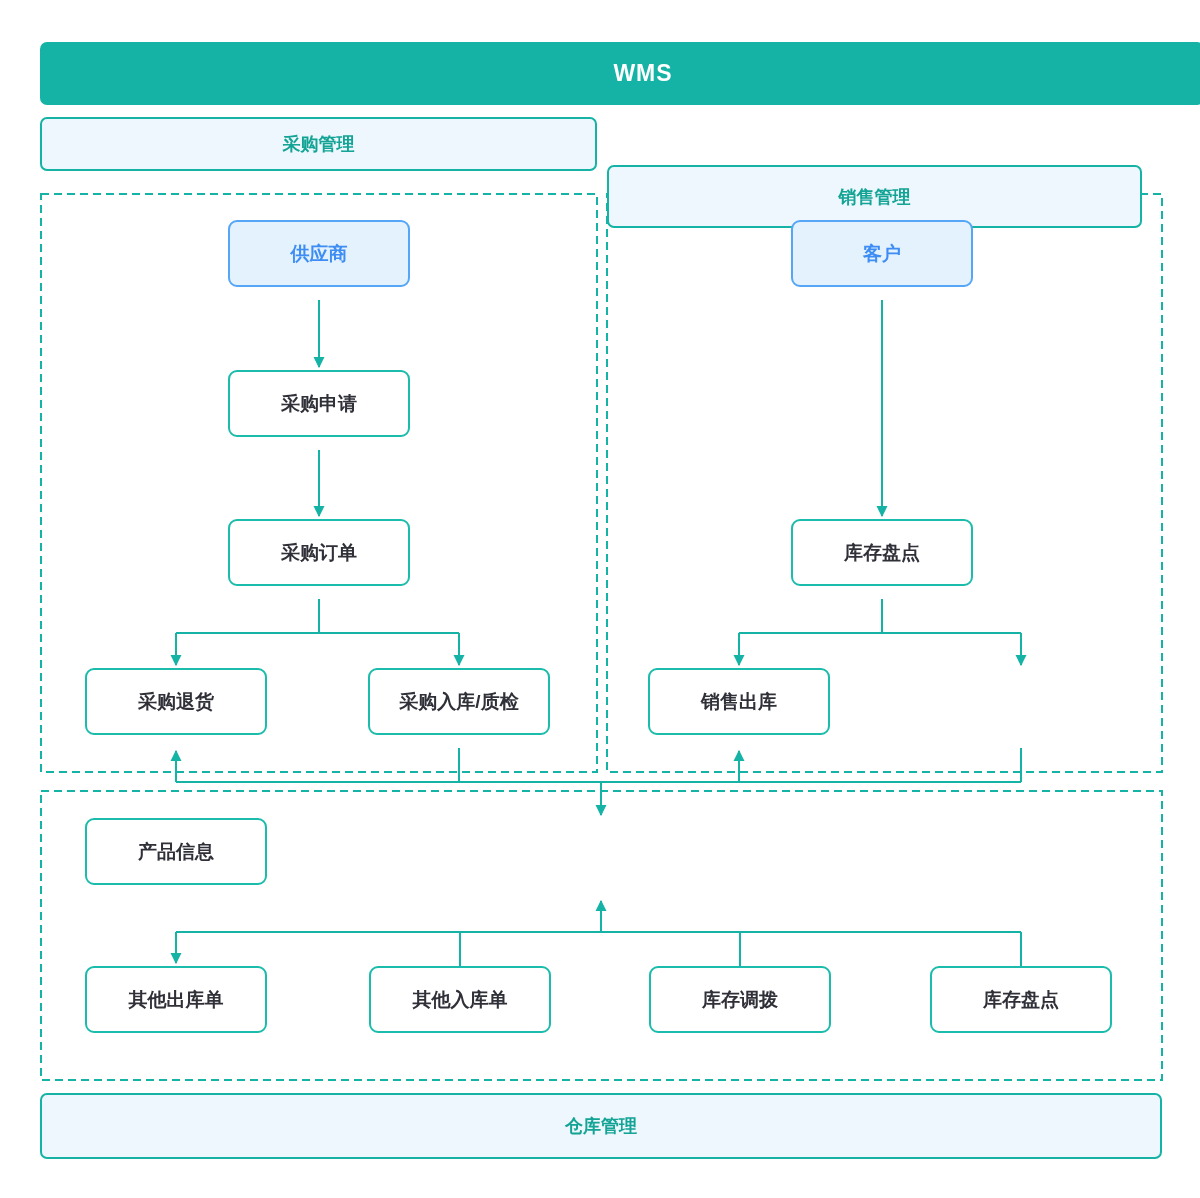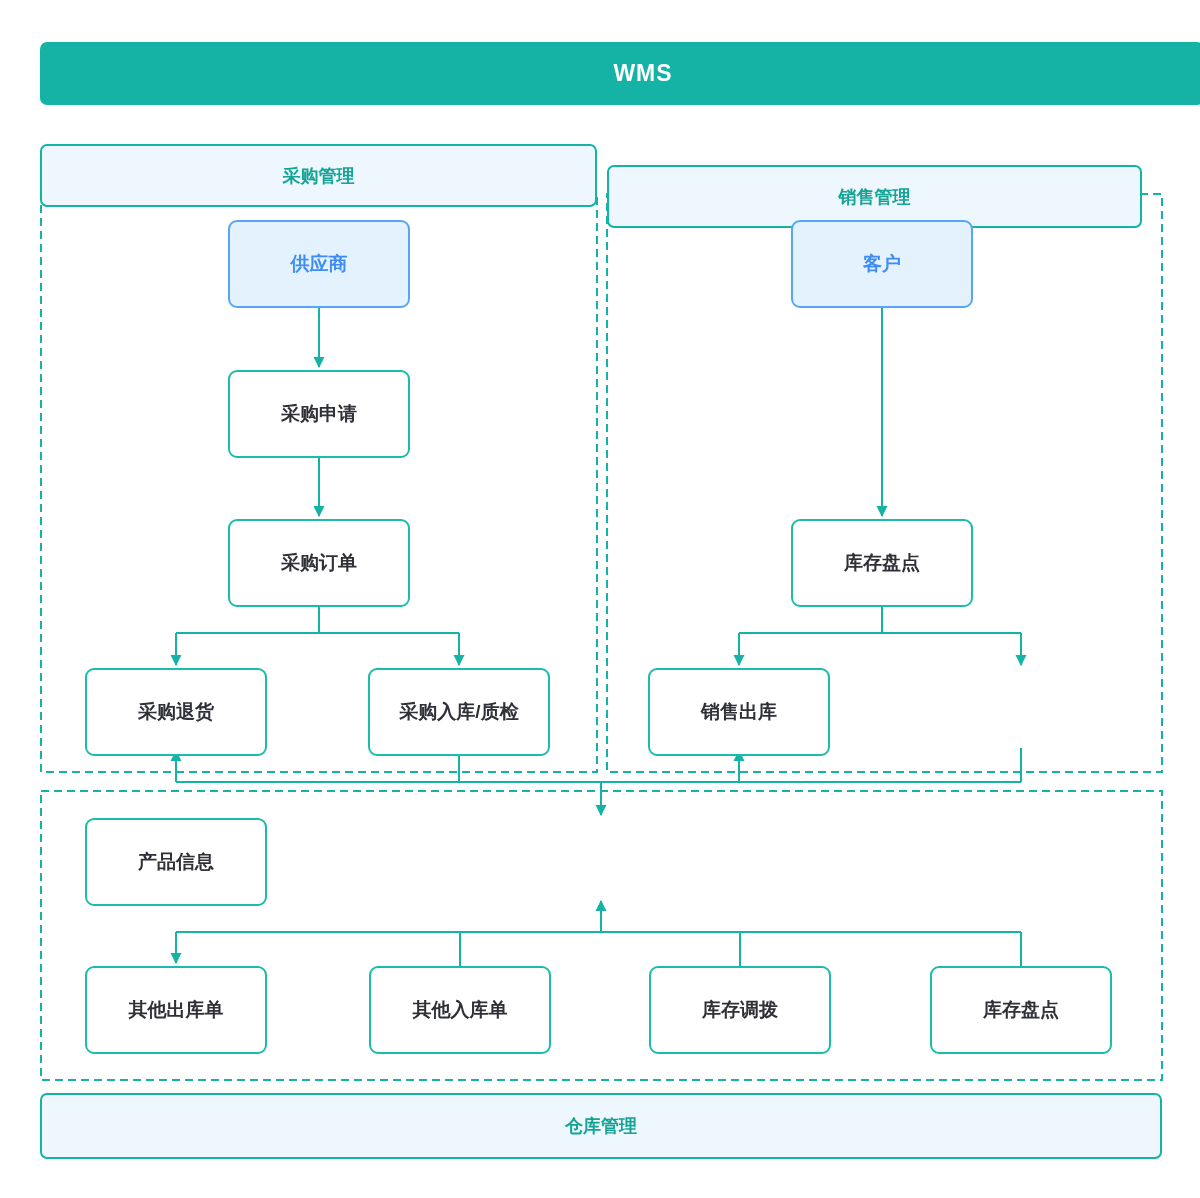--- a/index.html
+++ b/index.html
@@ -10,28 +10,28 @@
     position:absolute;left:40px;top:42px;width:1122px;height:63px;
     background:#14b3a6;border-radius:7px;
     display:flex;align-items:center;justify-content:center;
     color:#ffffff;font-size:23px;font-weight:600;letter-spacing:1px;padding-left:42px;
   }
   .panel{
     position:absolute;background:#eef7fd;border:2px solid #14b3a6;border-radius:7px;
     display:flex;align-items:center;justify-content:center;
     color:#14a496;font-size:18px;font-weight:700;box-sizing:border-box;
   }
-  .panel.header-purchase{left:40px;top:117px;width:557px;height:63px;margin-top:27px;}
+  .panel.header-purchase{left:40px;top:117px;width:557px;height:54px;}
   .panel.header-sales{left:607px;top:117px;width:535px;height:63px;margin-top:48px;}
   .panel.footer{left:40px;top:1093px;width:1122px;height:66px;}
 
   svg.overlay{position:absolute;left:0;top:0;width:1200px;height:1198px;}
 
   .node{
-    position:absolute;width:182px;height:88px;box-sizing:border-box;
+    position:absolute;width:182px;height:67px;box-sizing:border-box;
     background:#ffffff;border:2px solid #1bbcab;border-radius:9px;
     display:flex;align-items:center;justify-content:center;
     font-size:19px;font-weight:600;color:#2f3038;
   }
   .node.entity{
     background:#e4f2fd;border-color:#55a6f7;color:#3e8df4;
   }
 </style>
 </head>
 <body>

